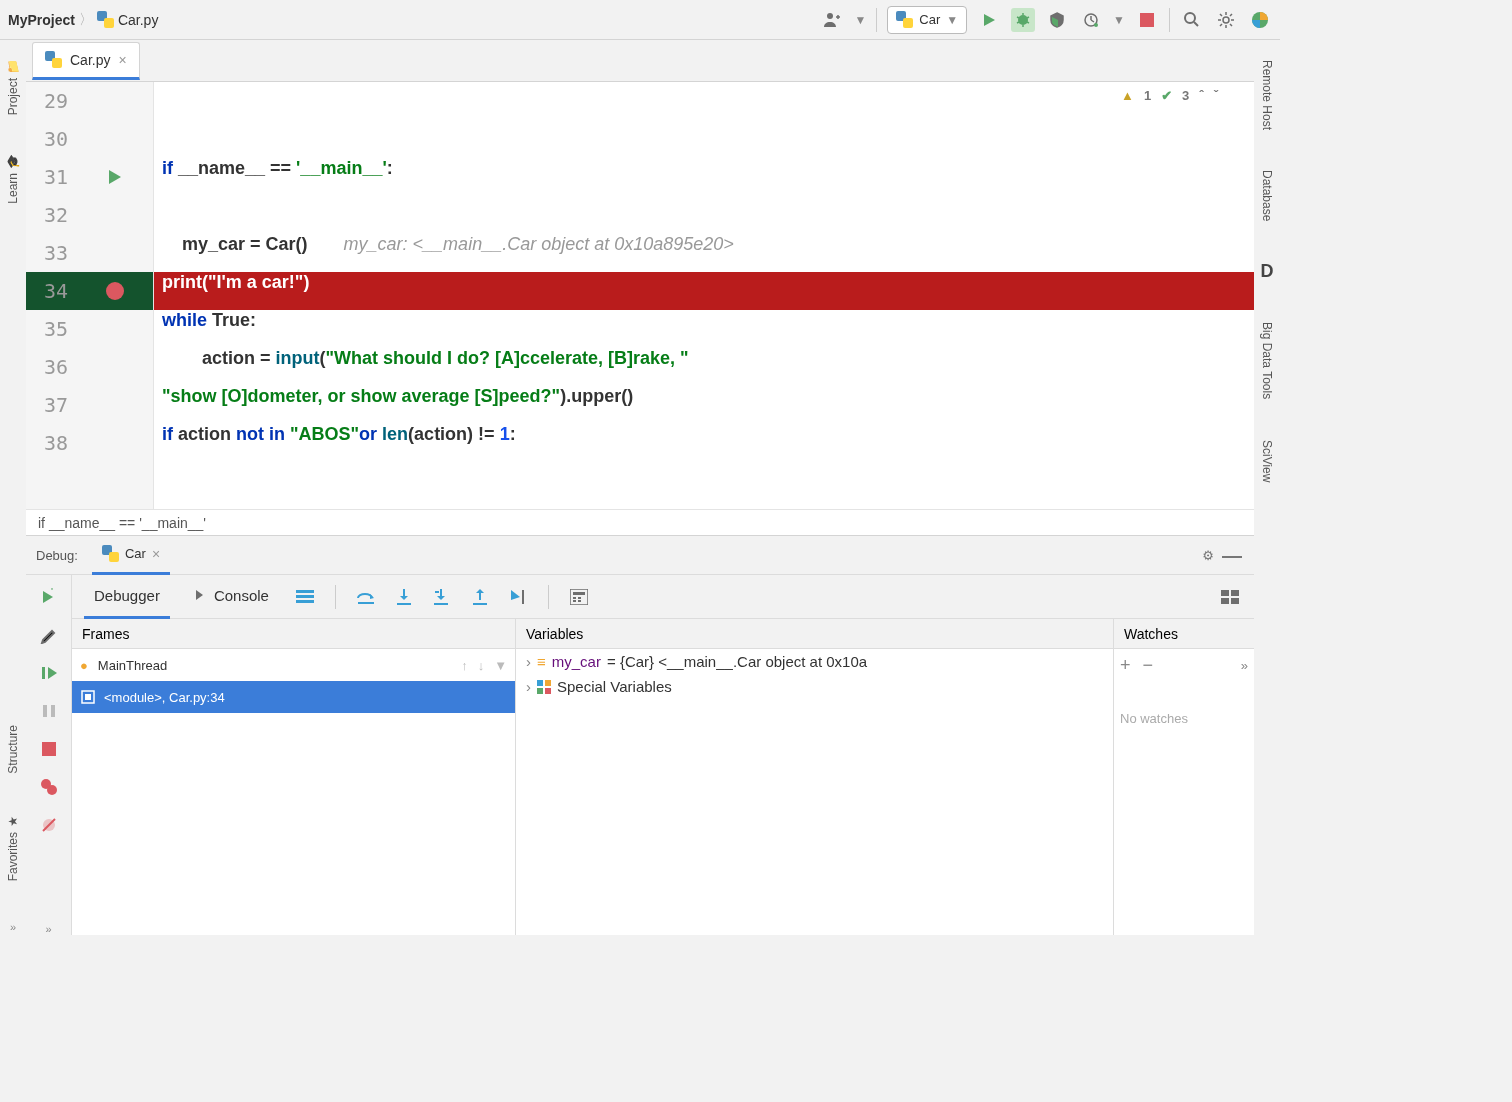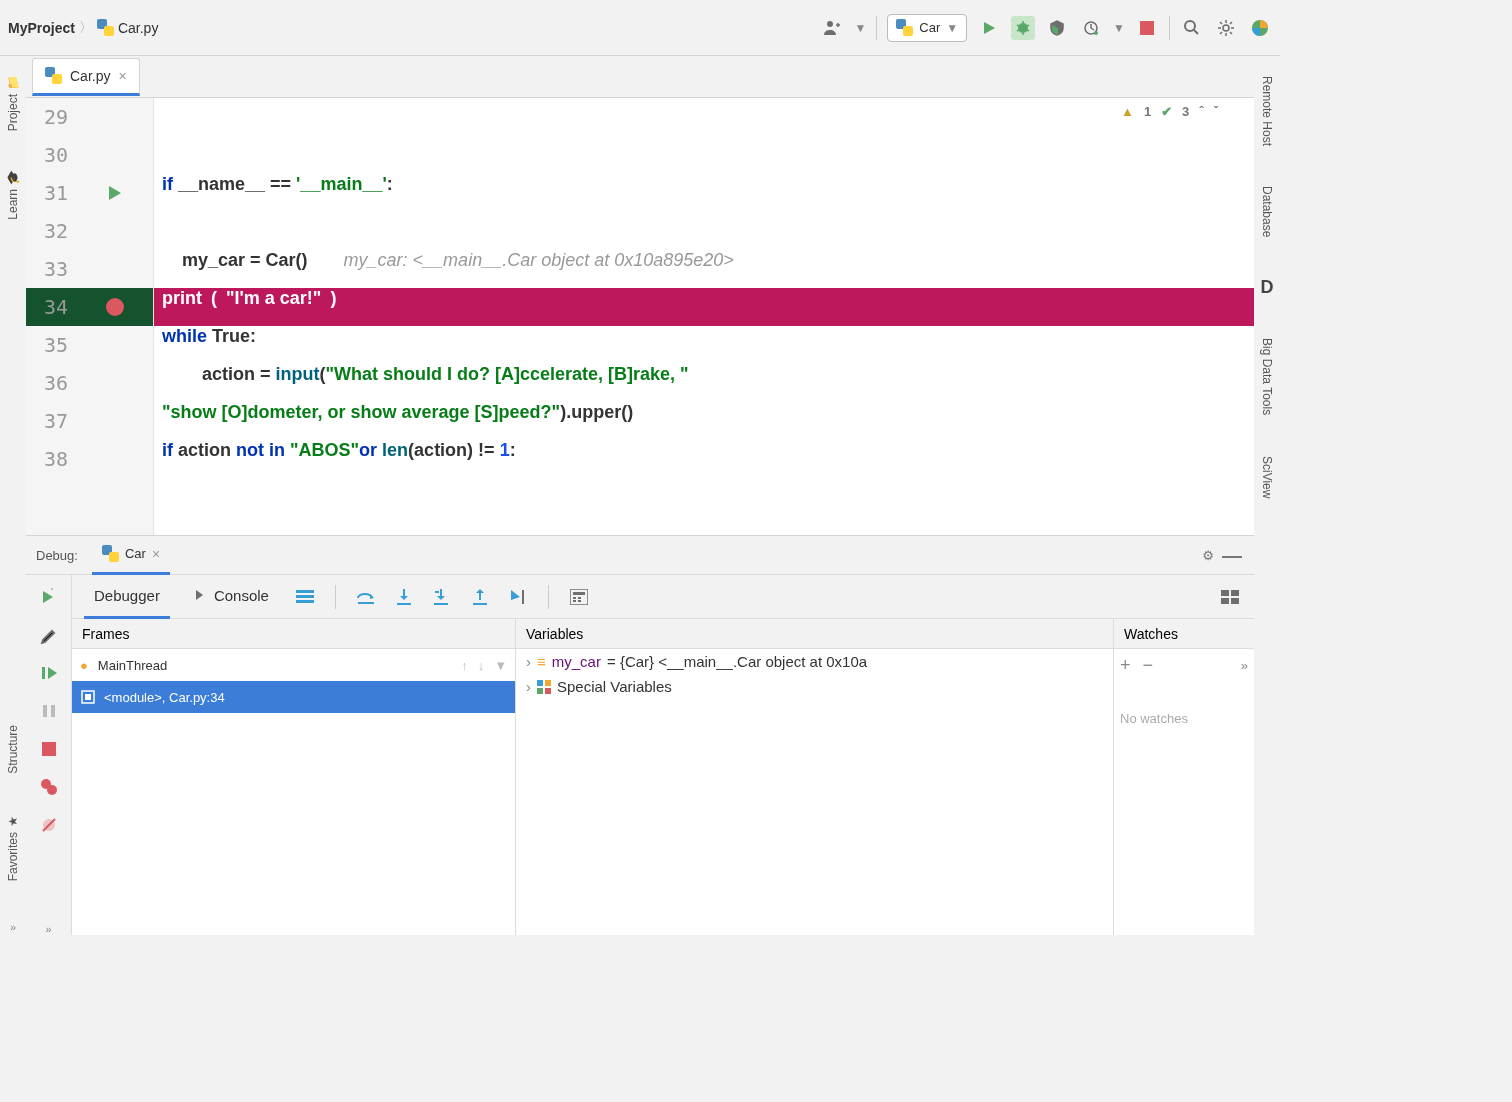--- a/index.html
+++ b/index.html
@@ -1,19 +1,19 @@
 <!DOCTYPE html>
 <html><head>
 <meta charset="utf-8">
 <style>
 * { box-sizing: border-box; margin: 0; padding: 0; font-family: -apple-system, BlinkMacSystemFont, "Segoe UI", sans-serif; }
 body { width: 1280px; height: 935px; background: #f2f2f2; display: flex; flex-direction: column; font-size: 13px; color: #333; }
 
 
-.topbar { height: 56px; background: #f2f2f2; border-bottom: 1px solid #d4d4d4; display: flex; align-items: center; padding: 0 8px; }
+.topbar { height: 40px; background: #f2f2f2; border-bottom: 1px solid #d4d4d4; display: flex; align-items: center; padding: 0 8px; }
 .breadcrumb { display: flex; align-items: center; gap: 4px; font-size: 14px; }
 .breadcrumb .sep { color: #aaa; }
 .breadcrumb .proj { font-weight: bold; }
 .topbar-spacer { flex: 1; }
 .topbar-right { display: flex; align-items: center; gap: 10px; }
 .tb-sep { width: 1px; height: 24px; background: #ccc; }
 .run-config { background: #fff; border: 1px solid #bbb; border-radius: 4px; padding: 3px 8px; display: flex; align-items: center; gap: 6px; height: 28px; }
 .icon-btn { width: 24px; height: 24px; display: inline-flex; align-items: center; justify-content: center; cursor: pointer; }
 svg { display: block; }
 .green { fill: #59a869; }
@@ -37,21 +37,21 @@
 
 .editor-wrap { flex: 1; display: flex; background: #fff; position: relative; overflow: hidden; min-height: 0;}
 .gutter { width: 128px; background: #f5f5f5; border-right: 1px solid #e4e4e4; position: relative; }
 .line-row { display: flex; align-items: center; height: 38px; }
 .ln { width: 50px; text-align: right; padding-right: 8px; color: #999; font-family: "Menlo","Consolas",monospace; font-size: 20px;}
 .gutter-icons { flex: 1; display: flex; align-items: center; justify-content: center; gap: 2px;}
 .bp { width: 18px; height: 18px; background: #db5860; border-radius: 50%; }
 .run-tri { width: 0; height: 0; border-left: 12px solid #59a869; border-top: 7px solid transparent; border-bottom: 7px solid transparent; }
 .code-area { flex: 1; position: relative; font-family: "Menlo","Consolas",monospace; font-size: 18px; font-weight: 600; }
 .code-line { height: 38px; display: flex; align-items: flex-start; padding-left: 8px; white-space: pre; }
-.code-line.hl { background: #be185d; color: #fff; gap: 9px; }
+.code-line.hl { background: #b91c1c; color: #fff; }
 .gutter .line-row.hl { background: #14532d; }
 .kw { color: #0033b3; }
 .fn { color: #00627a; }
 .str { color: #067d17; }
 .inlay { color: #999; font-style: italic; font-weight: normal; margin-left: 36px; }
 .hl .fn, .hl .str, .hl .kw { color: #fff; }
 .inspect { position: absolute; top: 6px; right: 36px; display: flex; gap: 10px; align-items: center; color: #777; font-size: 13px; }
 .warn-tri { color: #c9a227; }
 .chk { color: #59a869; font-weight: bold; }
 .crumb-bottom { height: 26px; padding-left: 12px; display: flex; align-items: center; border-top: 1px solid #e4e4e4; color: #555; font-size: 14px; background: #fff;}
@@ -261,20 +261,23 @@
           <div class="code-line"><span class="kw">if </span>__name__ == <span class="str">'__main__'</span>:</div>
           <div class="code-line"></div>
           <div class="code-line">    my_car = Car()<span class="inlay">my_car: &lt;__main__.Car object at 0x10a895e20&gt;</span></div>
           <div class="code-line hl">    <span class="fn">print</span>(<span class="str">"I'm a car!"</span>)</div>
           <div class="code-line">    <span class="kw">while </span>True:</div>
           <div class="code-line">        action = <span class="fn">input</span>(<span class="str">"What should I do? [A]ccelerate, [B]rake, "</span></div>
           <div class="code-line">               <span class="str">"show [O]dometer, or show average [S]peed?"</span>).upper()</div>
           <div class="code-line">        <span class="kw">if </span>action <span class="kw">not in </span><span class="str">"ABOS"</span> <span class="kw">or </span><span class="fn">len</span>(action) != <span style="color:#1750eb">1</span>:</div>
         </div>
     </div>
+    <div class="crumb-bottom">
+        <span>if __name__ == '__main__'</span>
+      </div>
 
     <div class="debug-panel">
       <div class="debug-header">
         <span class="debug-title">Debug:</span>
         <div class="debug-tabs">
           <div class="dbg-tab active">
             <span class="py-icon"></span>
             <span>Car</span>
             <span class="close-x">×</span>
           </div>

